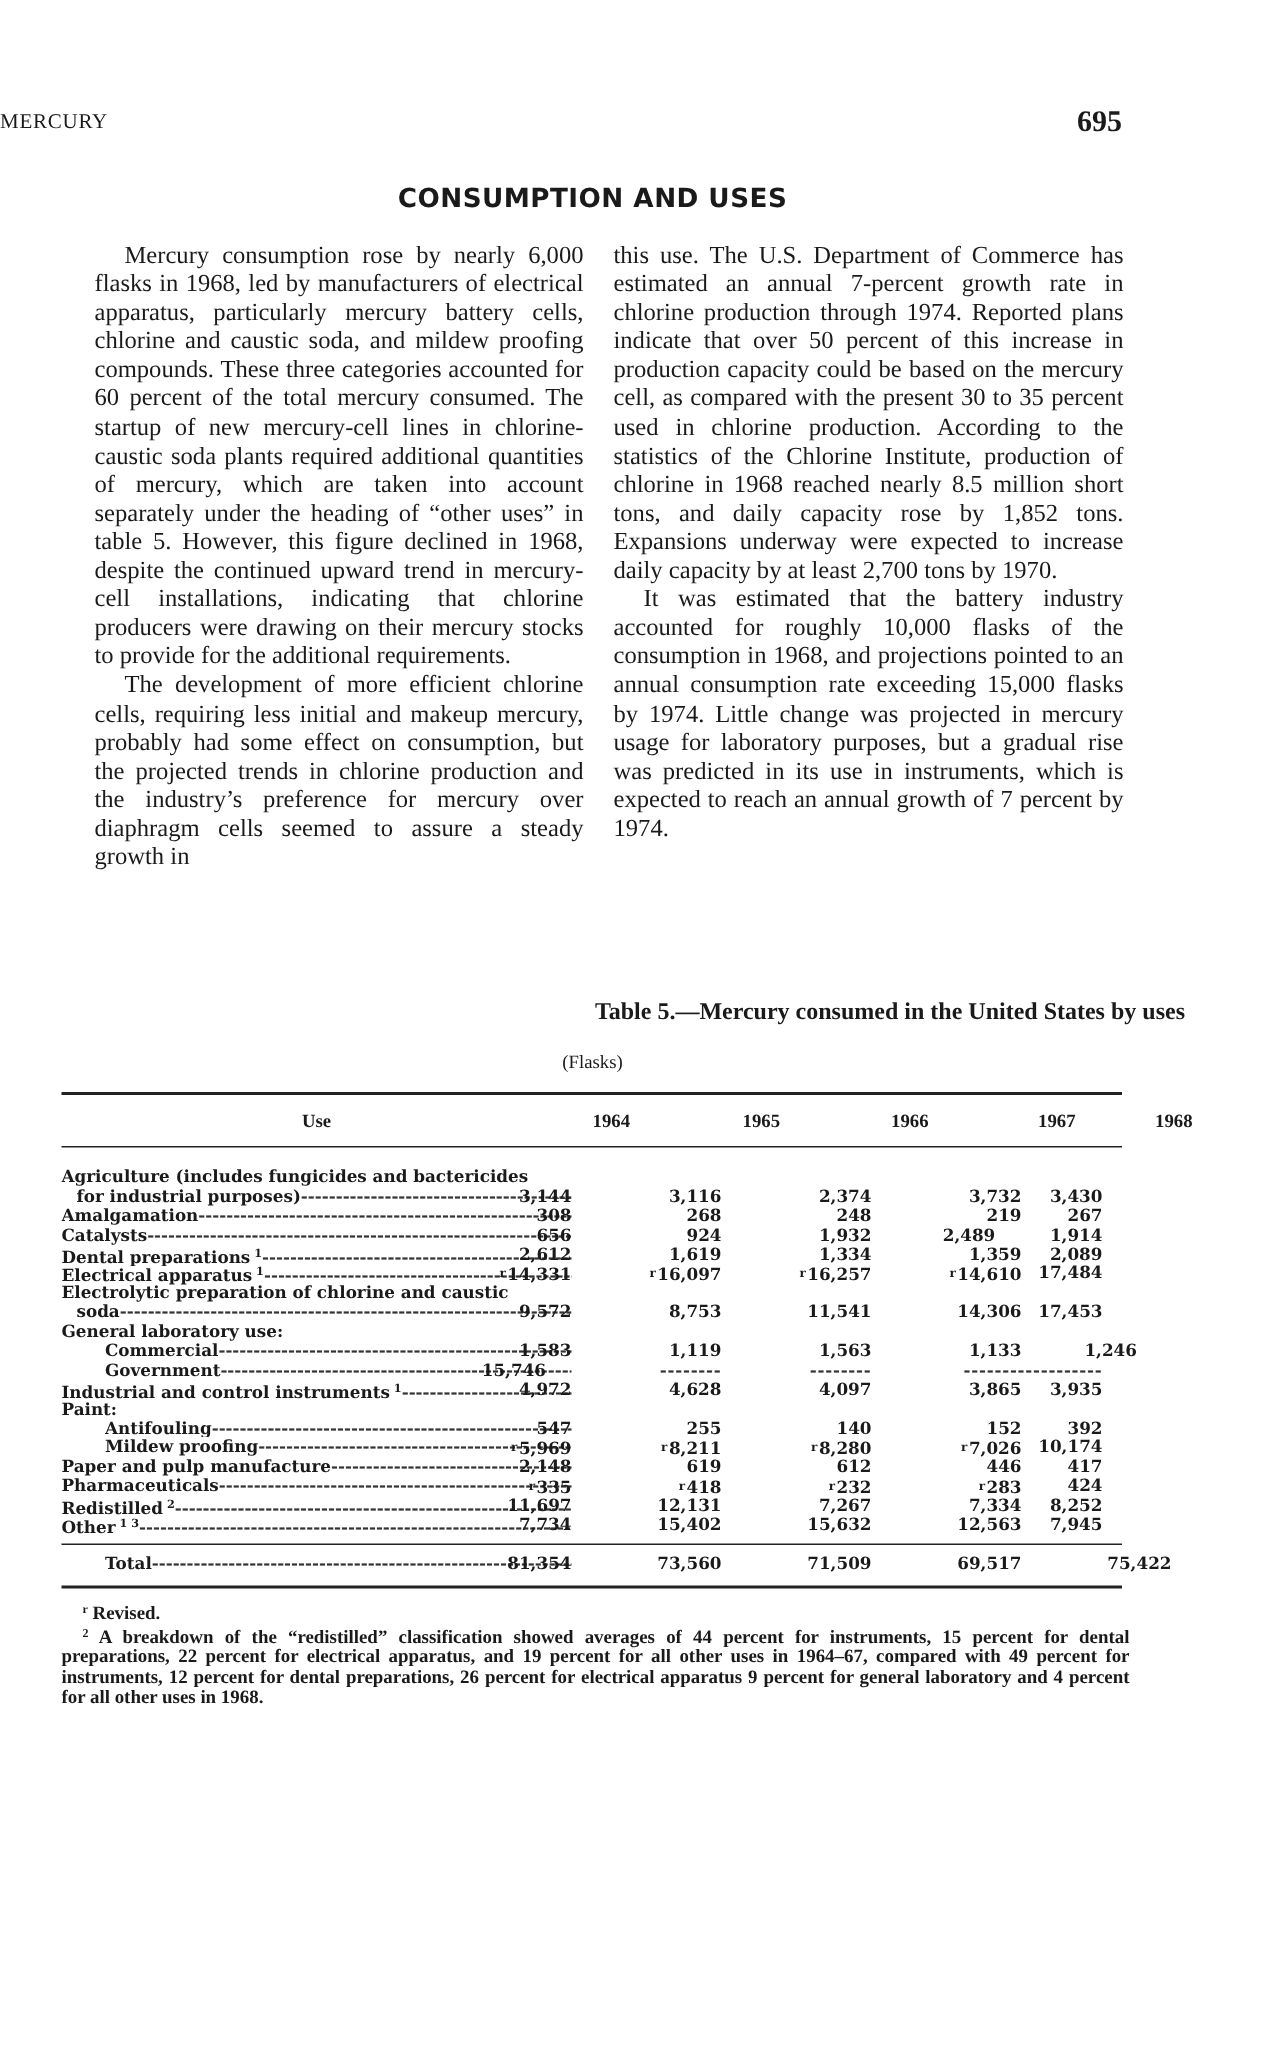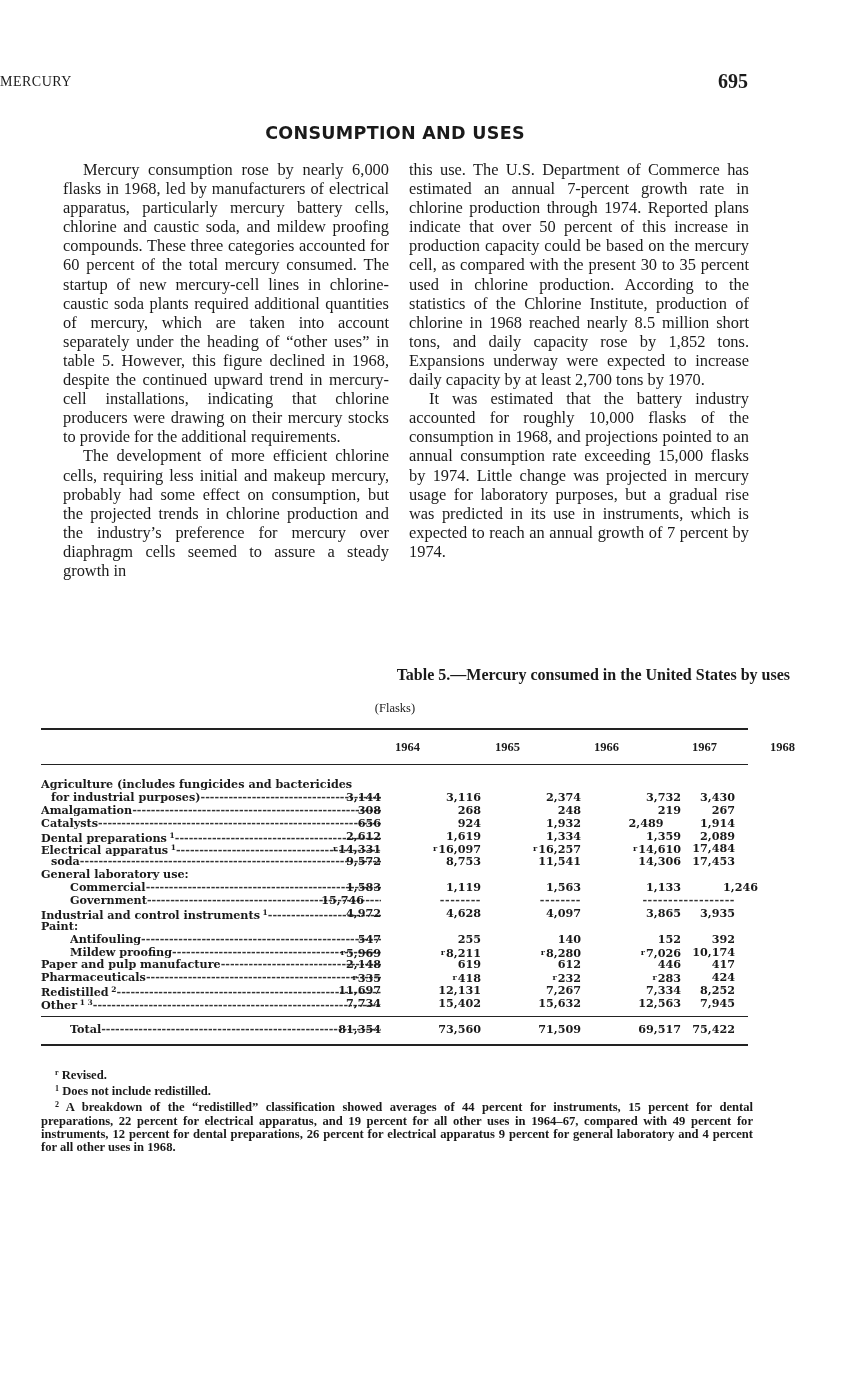--- a/index.html
+++ b/index.html
@@ -91,20 +91,21 @@
   <p class="cont">this use. The U.S. Department of Commerce has estimated an annual 7-percent growth rate in chlorine production through 1974. Reported plans indicate that over 50 percent of this increase in production capacity could be based on the mercury cell, as compared with the present 30 to 35 percent used in chlorine production. According to the statistics of the Chlorine Institute, production of chlorine in 1968 reached nearly 8.5 million short tons, and daily capacity rose by 1,852 tons. Expansions underway were expected to increase daily capacity by at least 2,700 tons by 1970.</p>
   <p>It was estimated that the battery industry accounted for roughly 10,000 flasks of the consumption in 1968, and projections pointed to an annual consumption rate exceeding 15,000 flasks by 1974. Little change was projected in mercury usage for laboratory purposes, but a gradual rise was predicted in its use in instruments, which is expected to reach an annual growth of 7 percent by 1974.</p>
 </div>
 
 <div class="table-title">Table 5.—Mercury consumed in the United States by uses</div>
 <div class="table-unit">(Flasks)</div>
 
 <div class="tbl">
   <div class="rule"></div>
   <div class="thead">
+    <div class="h-use">Use</div>
     <div class="h-yr" style="left:319px">1964</div>
     <div class="h-yr" style="left:419px">1965</div>
     <div class="h-yr" style="left:518px">1966</div>
     <div class="h-yr" style="left:616px">1967</div>
     <div class="h-yr" style="left:694px">1968</div>
   </div>
   <div class="rule thin"></div>
   <div class="tbody" id="tbody">
       <div class="row">
         <div class="label"><span>Agriculture (includes fungicides and bactericides</span></div>
@@ -143,20 +144,23 @@
       </div>
       <div class="row">
         <div class="label"><span>Electrical apparatus</span><span class="sup"> 1</span><span class="leader">--------------------------------------------------------------------------------</span></div>
         <div class="val" style="left: 270px;"><span class="rmark">r</span><span>14,331</span></div>
         <div class="val" style="left: 370px;"><span class="rmark">r</span><span>16,097</span></div>
         <div class="val" style="left: 470px;"><span class="rmark">r</span><span>16,257</span></div>
         <div class="val" style="left: 570px;"><span class="rmark">r</span><span>14,610</span></div>
         <div class="val" style="left: 624px;"><span>17,484</span></div>
       </div>
       <div class="row">
+        <div class="label"><span>Electrolytic preparation of chlorine and caustic</span></div>
+      </div>
+      <div class="row">
         <div class="label indent1"><span>soda</span><span class="leader">--------------------------------------------------------------------------------</span></div>
         <div class="val" style="left: 270px;"><span>9,572</span></div>
         <div class="val" style="left: 370px;"><span>8,753</span></div>
         <div class="val" style="left: 470px;"><span>11,541</span></div>
         <div class="val" style="left: 570px;"><span>14,306</span></div>
         <div class="val" style="left: 624px;"><span>17,453</span></div>
       </div>
       <div class="row">
         <div class="label"><span>General laboratory use:</span></div>
       </div>
@@ -235,22 +239,21 @@
         <div class="val" style="left: 624px;"><span>7,945</span></div>
       </div>
     </div>
   <div class="total-rule"></div>
   <div class="row total-row" id="total-row">
       <div class="label indent2"><span>Total</span><span class="leader">--------------------------------------------------------------------------------</span></div>
       <div class="val" style="left: 270px;">81,354</div>
       <div class="val" style="left: 370px;">73,560</div>
       <div class="val" style="left: 470px;">71,509</div>
       <div class="val" style="left: 570px;">69,517</div>
-      <div class="val" style="left: 624px;">75,422</div>
+      <div class="val" style="left: 624px; padding-left: 46px;">75,422</div>
     </div>
   <div class="bottom-rule"></div>
 </div>
 
 <div class="footnotes" id="footnotes">
     <p class="ind"><span class="fmark">r</span><span> Revised.</span></p>
-    <p class="ind"><span class="fmark">1</span><span> Does not include redistilled.</span></p>
     <p class="ind"><span class="fmark">2</span><span> A breakdown of the “redistilled” classification showed averages of 44 percent for instruments, 15 percent for dental preparations, 22 percent for electrical apparatus, and 19 percent for all other uses in 1964–67, compared with 49 percent for instruments, 12 percent for dental preparations, 26 percent for electrical apparatus 9 percent for general laboratory and 4 percent for all other uses in 1968.</span></p>
   </div>
 
 </body></html>

